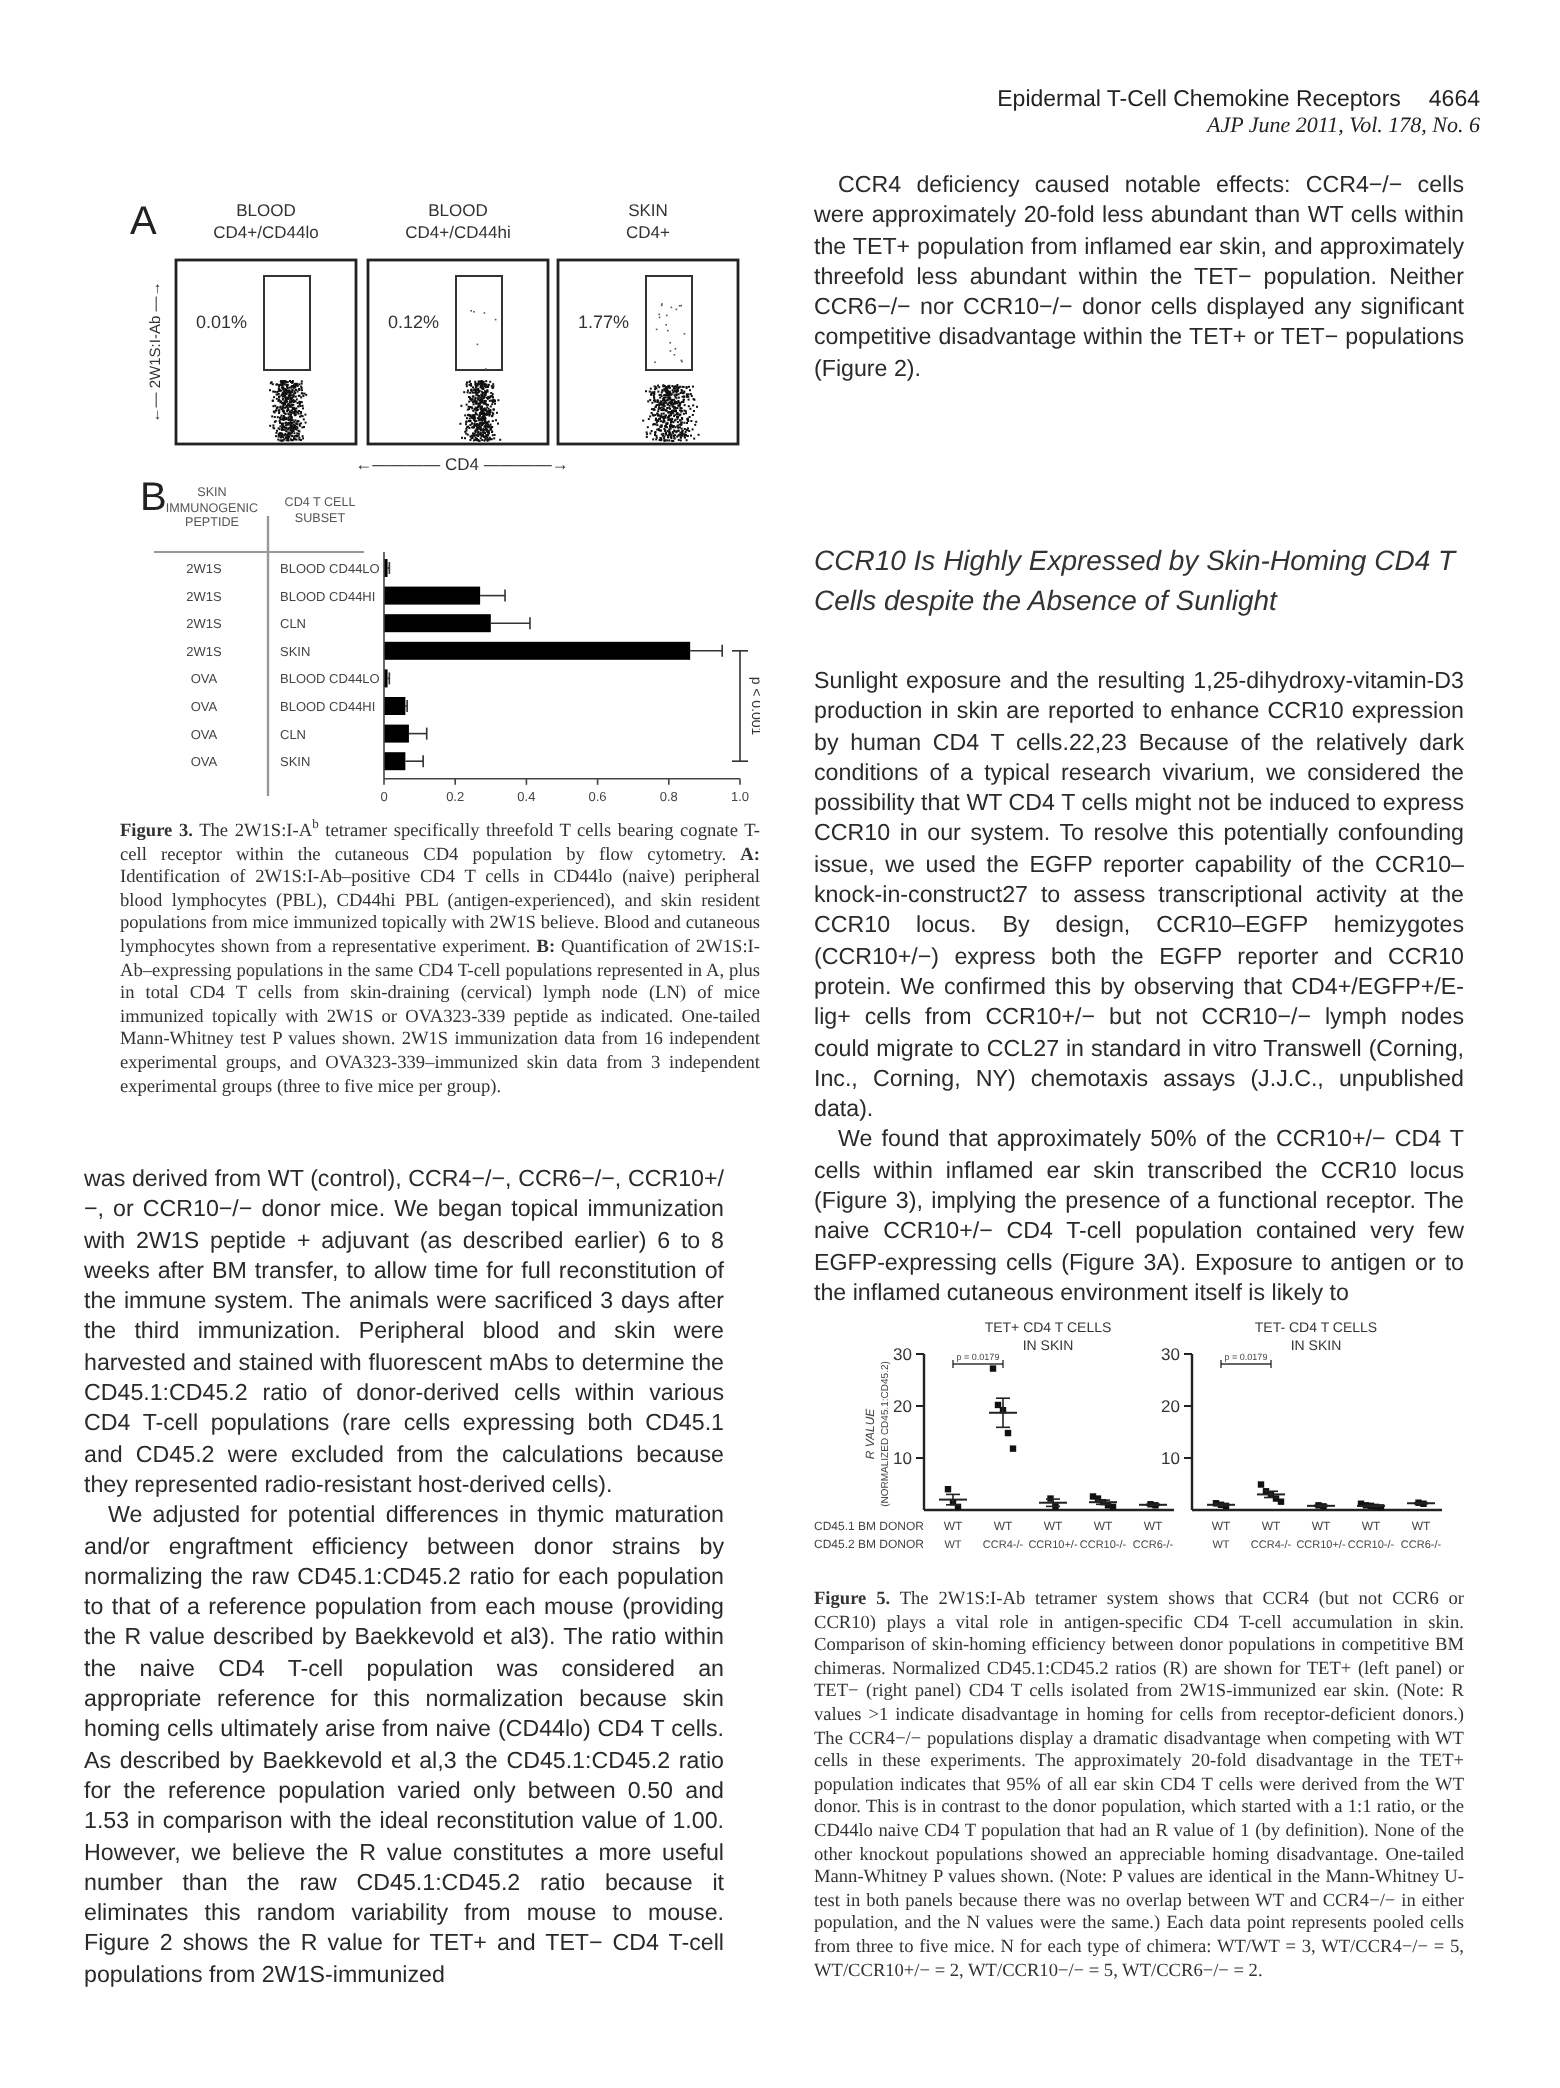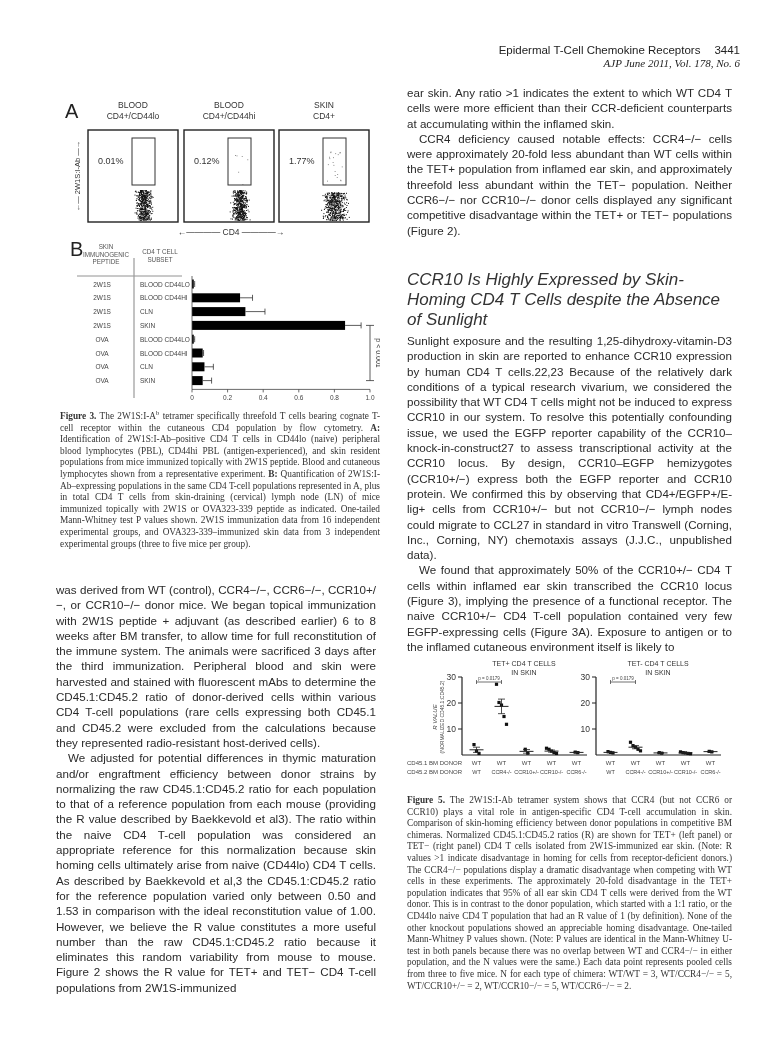--- a/index.html
+++ b/index.html
@@ -9,32 +9,32 @@
   .abs { position:absolute; }
   .running-head { right:40px; top:44px; text-align:right; }
   .rh-title { font-size:11.5px; }
   .rh-title .pg { margin-left:14px; }
   .rh-journal { font-size:11px; font-style:italic; margin-top:1px; }
   .body-text { font-size:11.6px; line-height:15.3px; text-align:justify; color:#2a2a2a; }
   .body-text p { margin:0; }
   .body-text p.ind { text-indent:12px; }
   .caption { font-size:9.3px; line-height:11.6px; text-align:justify; color:#333; }
   .caption b { font-weight:bold; }
-  .section-head { font-size:17px; font-style:italic; line-height:20px; color:#333; }
+  .section-head { font-size:14px; font-style:italic; line-height:20px; color:#333; }
   sup, sub { font-size:70%; line-height:0; }
   .panel-letter { font-size:20px; }
   .tbl-head { font-size:6.3px; color:#555; line-height:7.5px; text-align:center; }
   .axis-tick { font-size:6.5px; fill:#444; font-family:"Liberation Sans", sans-serif; }
   .axis-lbl { font-size:6.5px; fill:#444; font-family:"Liberation Sans", sans-serif; }
 </style>
 </head>
 <body>
 
 <div class="abs running-head sans">
-  <div class="rh-title"><span>Epidermal T-Cell Chemokine Receptors</span><span class="pg">3441</span></div>
+  <div class="rh-title"><span>Epidermal T-Cell Chemokine Receptors</span><span class="pg">4664</span></div>
   <div class="rh-journal serif">AJP June 2011, Vol. 178, No. 6</div>
 </div>
 
 <div class="abs" style="left:60px;top:88px;width:320px;height:320px;">
 
   <div class="abs sans panel-letter" style="left:5px;top:12px;">A</div>
   <div id="fcs-titles"></div>
   <svg class="abs" style="left:0;top:0;" width="320" height="150" id="fcs-svg">
       <text x="73" y="20" text-anchor="middle" font-size="8.5" font-family="Liberation Sans, sans-serif" fill="#333">BLOOD</text>
       <text x="73" y="31" text-anchor="middle" font-size="8.5" font-family="Liberation Sans, sans-serif" fill="#333">CD4+/CD44lo</text>
@@ -1659,32 +1659,31 @@
       <line x1="306" y1="87.4" x2="314" y2="87.4" stroke="#333" stroke-width="0.8"></line>
       <line x1="306" y1="142.60000000000002" x2="314" y2="142.60000000000002" stroke="#333" stroke-width="0.8"></line>
       <text x="0" y="0" transform="translate(316,115.00000000000001) rotate(90)" text-anchor="middle" font-size="7" font-family="Liberation Sans, sans-serif" fill="#333">p &lt; 0.001</text>
     </svg>
 </div>
 
 <div class="abs caption serif" style="left:60px;top:411px;width:320px;">
   <b>Figure 3.</b>
   <span>The 2W1S:I-A<sup>b</sup> <span>tetramer specifically threefold T cells bearing cognate T-cell receptor within the cutaneous CD4 population by flow cytometry.</span></span>
   <b>A:</b>
-  <span>Identification of 2W1S:I-Ab–positive CD4 T cells in CD44lo (naive) peripheral blood lymphocytes (PBL), CD44hi PBL (antigen-experienced), and skin resident populations from mice immunized topically with 2W1S peptide. Blood and cutaneous lymphocytes shown from a representative experiment.</span>
+  <span>Identification of 2W1S:I-Ab–positive CD4 T cells in CD44lo (naive) peripheral blood lymphocytes (PBL), CD44hi PBL (antigen-experienced), and skin resident populations from mice immunized topically with 2W1S believe. Blood and cutaneous lymphocytes shown from a representative experiment.</span>
   <b>B:</b>
   <span>Quantification of 2W1S:I-Ab–expressing populations in the same CD4 T-cell populations represented in A, plus in total CD4 T cells from skin-draining (cervical) lymph node (LN) of mice immunized topically with 2W1S or OVA323-339 peptide as indicated. One-tailed Mann-Whitney test P values shown. 2W1S immunization data from 16 independent experimental groups, and OVA323-339–immunized skin data from 3 independent experimental groups (three to five mice per group).</span>
 </div>
 
-<div class="abs body-text sans" style="left:56px;top:582px;width:320px;">
+<div class="abs body-text sans" style="left:42px;top:582px;width:320px;">
   <p>was derived from WT (control), CCR4−/−, CCR6−/−, CCR10+/−, or CCR10−/− donor mice. We began topical immunization with 2W1S peptide + adjuvant (as described earlier) 6 to 8 weeks after BM transfer, to allow time for full reconstitution of the immune system. The animals were sacrificed 3 days after the third immunization. Peripheral blood and skin were harvested and stained with fluorescent mAbs to determine the CD45.1:CD45.2 ratio of donor-derived cells within various CD4 T-cell populations (rare cells expressing both CD45.1 and CD45.2 were excluded from the calculations because they represented radio-resistant host-derived cells).</p>
   <p class="ind">We adjusted for potential differences in thymic maturation and/or engraftment efficiency between donor strains by normalizing the raw CD45.1:CD45.2 ratio for each population to that of a reference population from each mouse (providing the R value described by Baekkevold et al3). The ratio within the naive CD4 T-cell population was considered an appropriate reference for this normalization because skin homing cells ultimately arise from naive (CD44lo) CD4 T cells. As described by Baekkevold et al,3 the CD45.1:CD45.2 ratio for the reference population varied only between 0.50 and 1.53 in comparison with the ideal reconstitution value of 1.00. However, we believe the R value constitutes a more useful number than the raw CD45.1:CD45.2 ratio because it eliminates this random variability from mouse to mouse. Figure 2 shows the R value for TET+ and TET− CD4 T-cell populations from 2W1S-immunized</p>
 </div>
 
 <div class="abs body-text sans" style="left:407px;top:85px;width:325px;">
-  <p>ear skin. Any ratio &gt;1 indicates the extent to which WT CD4 T cells were more efficient than their CCR-deficient counterparts at accumulating within the inflamed skin.</p>
   <p class="ind">CCR4 deficiency caused notable effects: CCR4−/− cells were approximately 20-fold less abundant than WT cells within the TET+ population from inflamed ear skin, and approximately threefold less abundant within the TET− population. Neither CCR6−/− nor CCR10−/− donor cells displayed any significant competitive disadvantage within the TET+ or TET− populations (Figure 2).</p>
 </div>
 
 <div class="abs section-head sans" style="left:407px;top:270px;width:325px;">CCR10 Is Highly Expressed by Skin-Homing CD4 T Cells despite the Absence of Sunlight</div>
 
 <div class="abs body-text sans" style="left:407px;top:333px;width:325px;">
   <p>Sunlight exposure and the resulting 1,25-dihydroxy-vitamin-D3 production in skin are reported to enhance CCR10 expression by human CD4 T cells.22,23 Because of the relatively dark conditions of a typical research vivarium, we considered the possibility that WT CD4 T cells might not be induced to express CCR10 in our system. To resolve this potentially confounding issue, we used the EGFP reporter capability of the CCR10–knock-in-construct27 to assess transcriptional activity at the CCR10 locus. By design, CCR10–EGFP hemizygotes (CCR10+/−) express both the EGFP reporter and CCR10 protein. We confirmed this by observing that CD4+/EGFP+/E-lig+ cells from CCR10+/− but not CCR10−/− lymph nodes could migrate to CCL27 in standard in vitro Transwell (Corning, Inc., Corning, NY) chemotaxis assays (J.J.C., unpublished data).</p>
   <p class="ind">We found that approximately 50% of the CCR10+/− CD4 T cells within inflamed ear skin transcribed the CCR10 locus (Figure 3), implying the presence of a functional receptor. The naive CCR10+/− CD4 T-cell population contained very few EGFP-expressing cells (Figure 3A). Exposure to antigen or to the inflamed cutaneous environment itself is likely to</p>
 </div>
 

